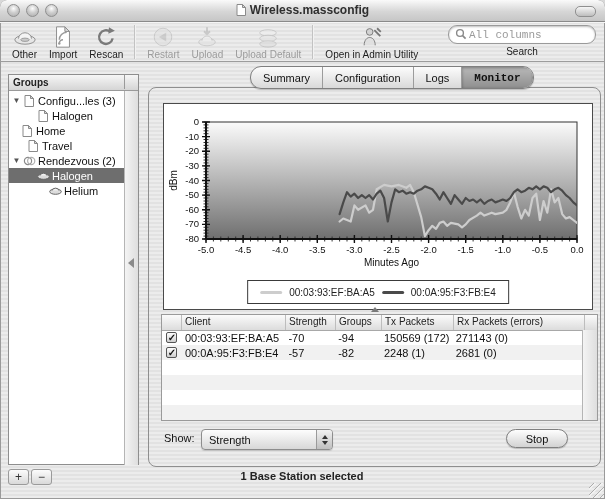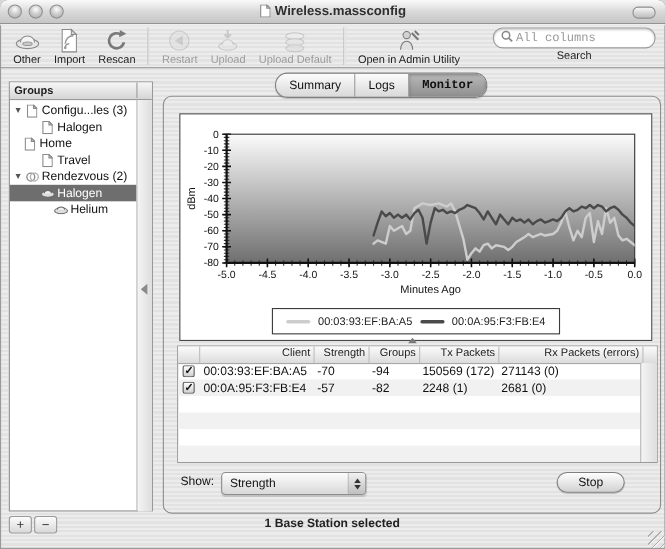--- a/index.html
+++ b/index.html
@@ -65,21 +65,21 @@
     border-radius:8px;box-sizing:border-box;background:transparent;}
   .chart-box{position:absolute;left:14px;top:15px;width:428px;height:205px;background:#fff;border:1px solid #4a4a4a;}
   .legend{position:absolute;left:50%;transform:translateX(-50%);top:176px;height:22px;border:1px solid #3a3a3a;
     background:#fff;display:flex;align-items:center;padding:0 12px;gap:7px;white-space:nowrap;}
   .lg-swatch{display:inline-block;width:22px;height:3px;border-radius:2px;}
   .lg-name{font-size:10px;color:#222;}
   .table-splitter{position:absolute;left:50%;top:219px;transform:translateX(-50%);}
   .tri-up{display:block;width:0;height:0;border-left:4px solid transparent;border-right:4px solid transparent;border-bottom:5px solid #7a7a7a;}
   .client-table{position:absolute;left:12px;top:226px;width:437px;height:107px;background:#fff;border:1px solid #9a9a9a;box-sizing:border-box;}
   .t-header{display:flex;height:15px;background:linear-gradient(#fbfbfb,#dcdcdc);border-bottom:1px solid #a8a8a8;}
-  .th{font-size:10px;color:#222;border-right:1px solid #bdbdbd;box-sizing:border-box;padding:1px 3px 0 3px;overflow:hidden;white-space:nowrap;text-align:right;}
+  .th{font-size:10px;color:#222;border-right:1px solid #bdbdbd;box-sizing:border-box;padding:1px 3px 0 3px;overflow:hidden;white-space:nowrap;}
   .t-body{position:absolute;left:0;top:15px;right:14px;bottom:0;overflow:hidden;}
   .tr{display:flex;height:15px;align-items:center;}
   .tr.alt{background:#f1f1f1;}
   .td{font-size:11px;color:#111;box-sizing:border-box;padding:0 3px;overflow:hidden;white-space:nowrap;}
   .cbcell{display:flex;justify-content:center;}
   .cb{width:11px;height:11px;border:1px solid #555;border-radius:2px;background:linear-gradient(#fefefe,#cfcfcf);
     font-size:10px;line-height:10px;font-weight:bold;color:#111;text-align:center;box-sizing:border-box;}
   .t-scroll{position:absolute;right:0;top:15px;bottom:0;width:14px;border-left:1px solid #b5b5b5;
     background:linear-gradient(90deg,#f4f4f4,#dedede);}
   
@@ -244,21 +244,21 @@
           <div class="tree-row" style="">
             <span class="disc"></span>
             <span class="tree-ico">
               <svg width="10" height="12" viewBox="0 0 10 12">
                 <path d="M1 .5 h5.5 L9.5 3.5 V11.5 H1 Z" fill="#fff" stroke="#8a8a8a"></path>
                 <path d="M6.5 .5 L9.5 3.5 H6.5 Z" fill="#d8d8d8" stroke="#8a8a8a"></path>
               </svg>
             </span>
             <span class="tree-lbl">Home</span>
           </div>
-          <div class="tree-row" style="padding-left:16px">
+          <div class="tree-row" style="padding-left:6px">
             <span class="disc"></span>
             <span class="tree-ico">
               <svg width="10" height="12" viewBox="0 0 10 12">
                 <path d="M1 .5 h5.5 L9.5 3.5 V11.5 H1 Z" fill="#fff" stroke="#8a8a8a"></path>
                 <path d="M6.5 .5 L9.5 3.5 H6.5 Z" fill="#d8d8d8" stroke="#8a8a8a"></path>
               </svg>
             </span>
             <span class="tree-lbl">Travel</span>
           </div>
           <div class="tree-row" style="padding-left:2px">
@@ -539,20 +539,21 @@
             <i class="up"></i>
             <i class="dn"></i>
           </span>
       </div>
       <button class="stop-btn">Stop</button>
     </div>
   </div>
 
   <div class="tabbar" id="tabbar">
       <div class="tab">Summary</div>
+      <div class="tab">Configuration</div>
       <div class="tab">Logs</div>
       <div class="tab sel">Monitor</div>
     </div>
 
   <div class="statusbar">
     <span>1 Base Station selected</span>
   </div>
   <div class="resize-grip"></div>
 </div>
 

